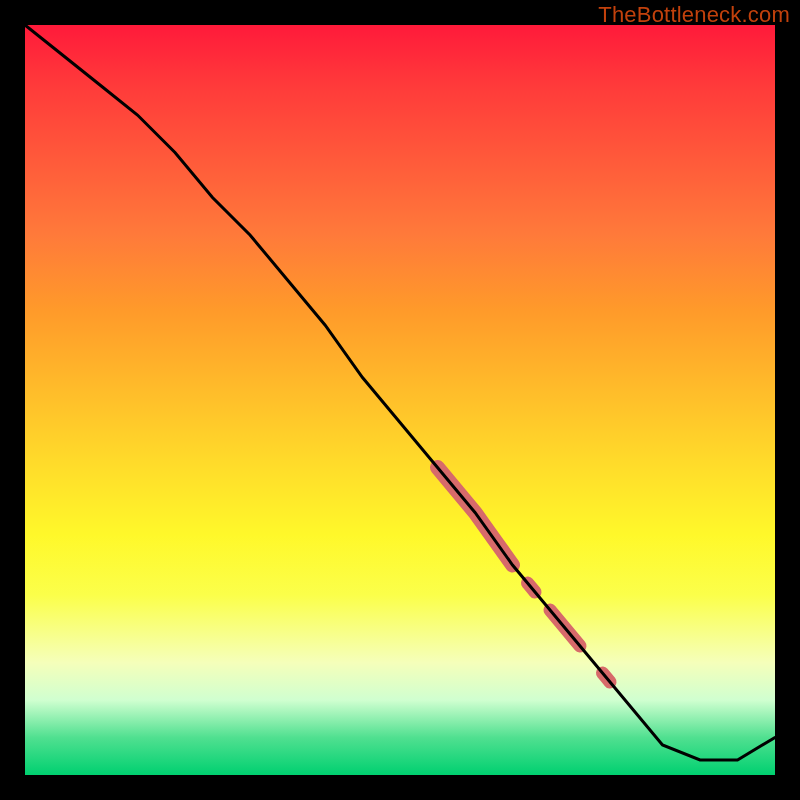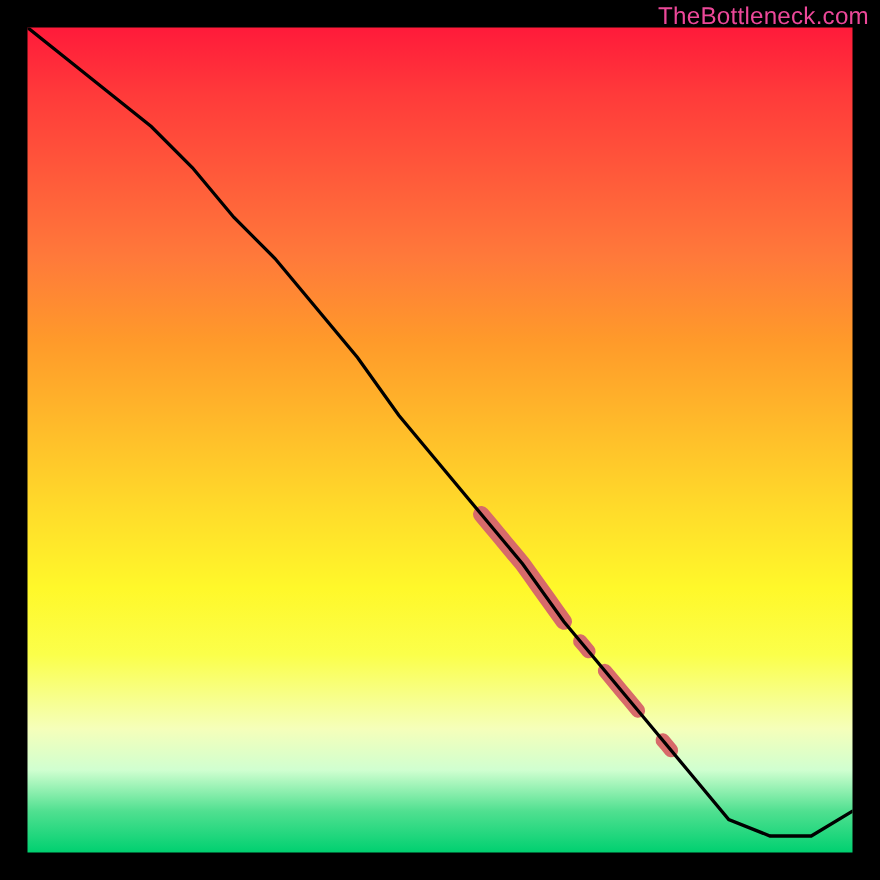--- a/index.html
+++ b/index.html
@@ -40,21 +40,21 @@
       #50e090 95%,
       #00d070 100%
     );
   }
   .watermark {
     position: absolute;
     top: 2px;
     right: 10px;
     font-family: Arial, Helvetica, sans-serif;
     font-size: 22px;
-    color: #ec4899;
+    color: #c2410c;
     font-weight: 400;
     letter-spacing: 0.2px;
   }
   svg.overlay {
     position: absolute;
     top: 25px;
     left: 25px;
     width: 750px;
     height: 750px;
   }

